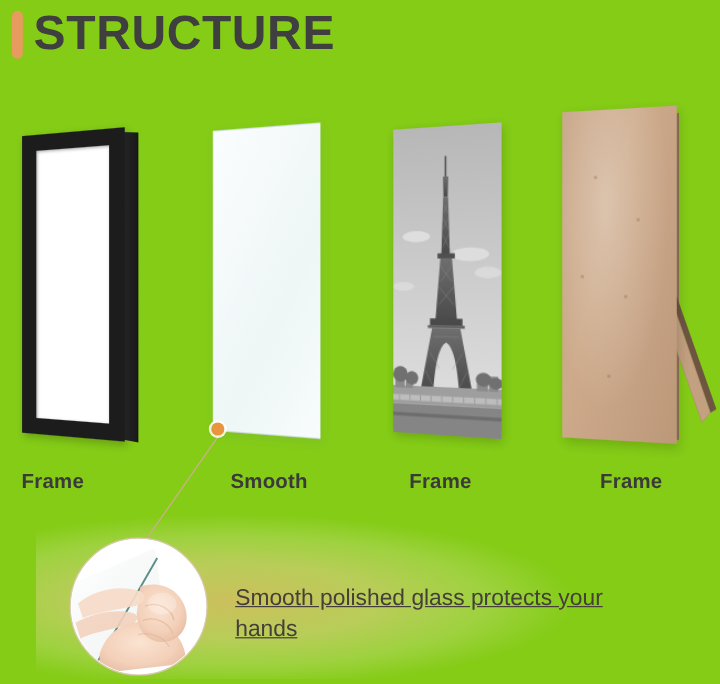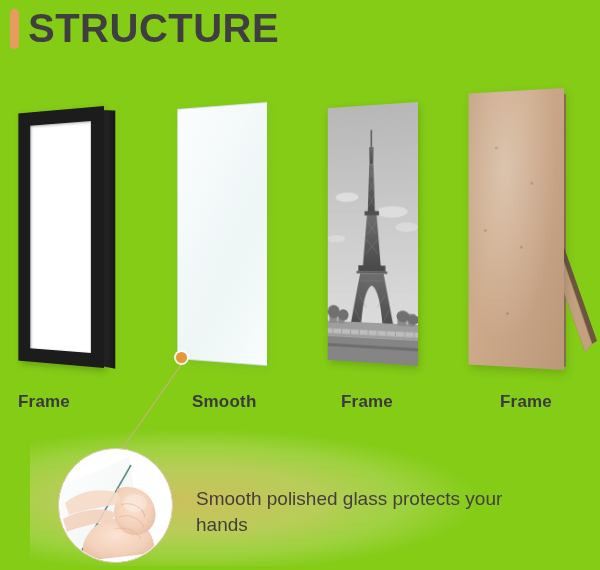--- a/index.html
+++ b/index.html
@@ -254,20 +254,21 @@
     position: absolute;
     left: 196px;
     top: 486px;
     width: 330px;
     font-size: 19px;
     font-weight: normal;
     color: #453F39;
     line-height: 26px;
     z-index: 5;
     font-family: "Liberation Sans", sans-serif;
+    text-decoration: underline;
   }
 </style>
 </head>
 <body>
 
 <div id="page">
 
   <div class="header">
     <div class="accent-bar"></div>
     <div class="page-title">STRUCTURE</div>

